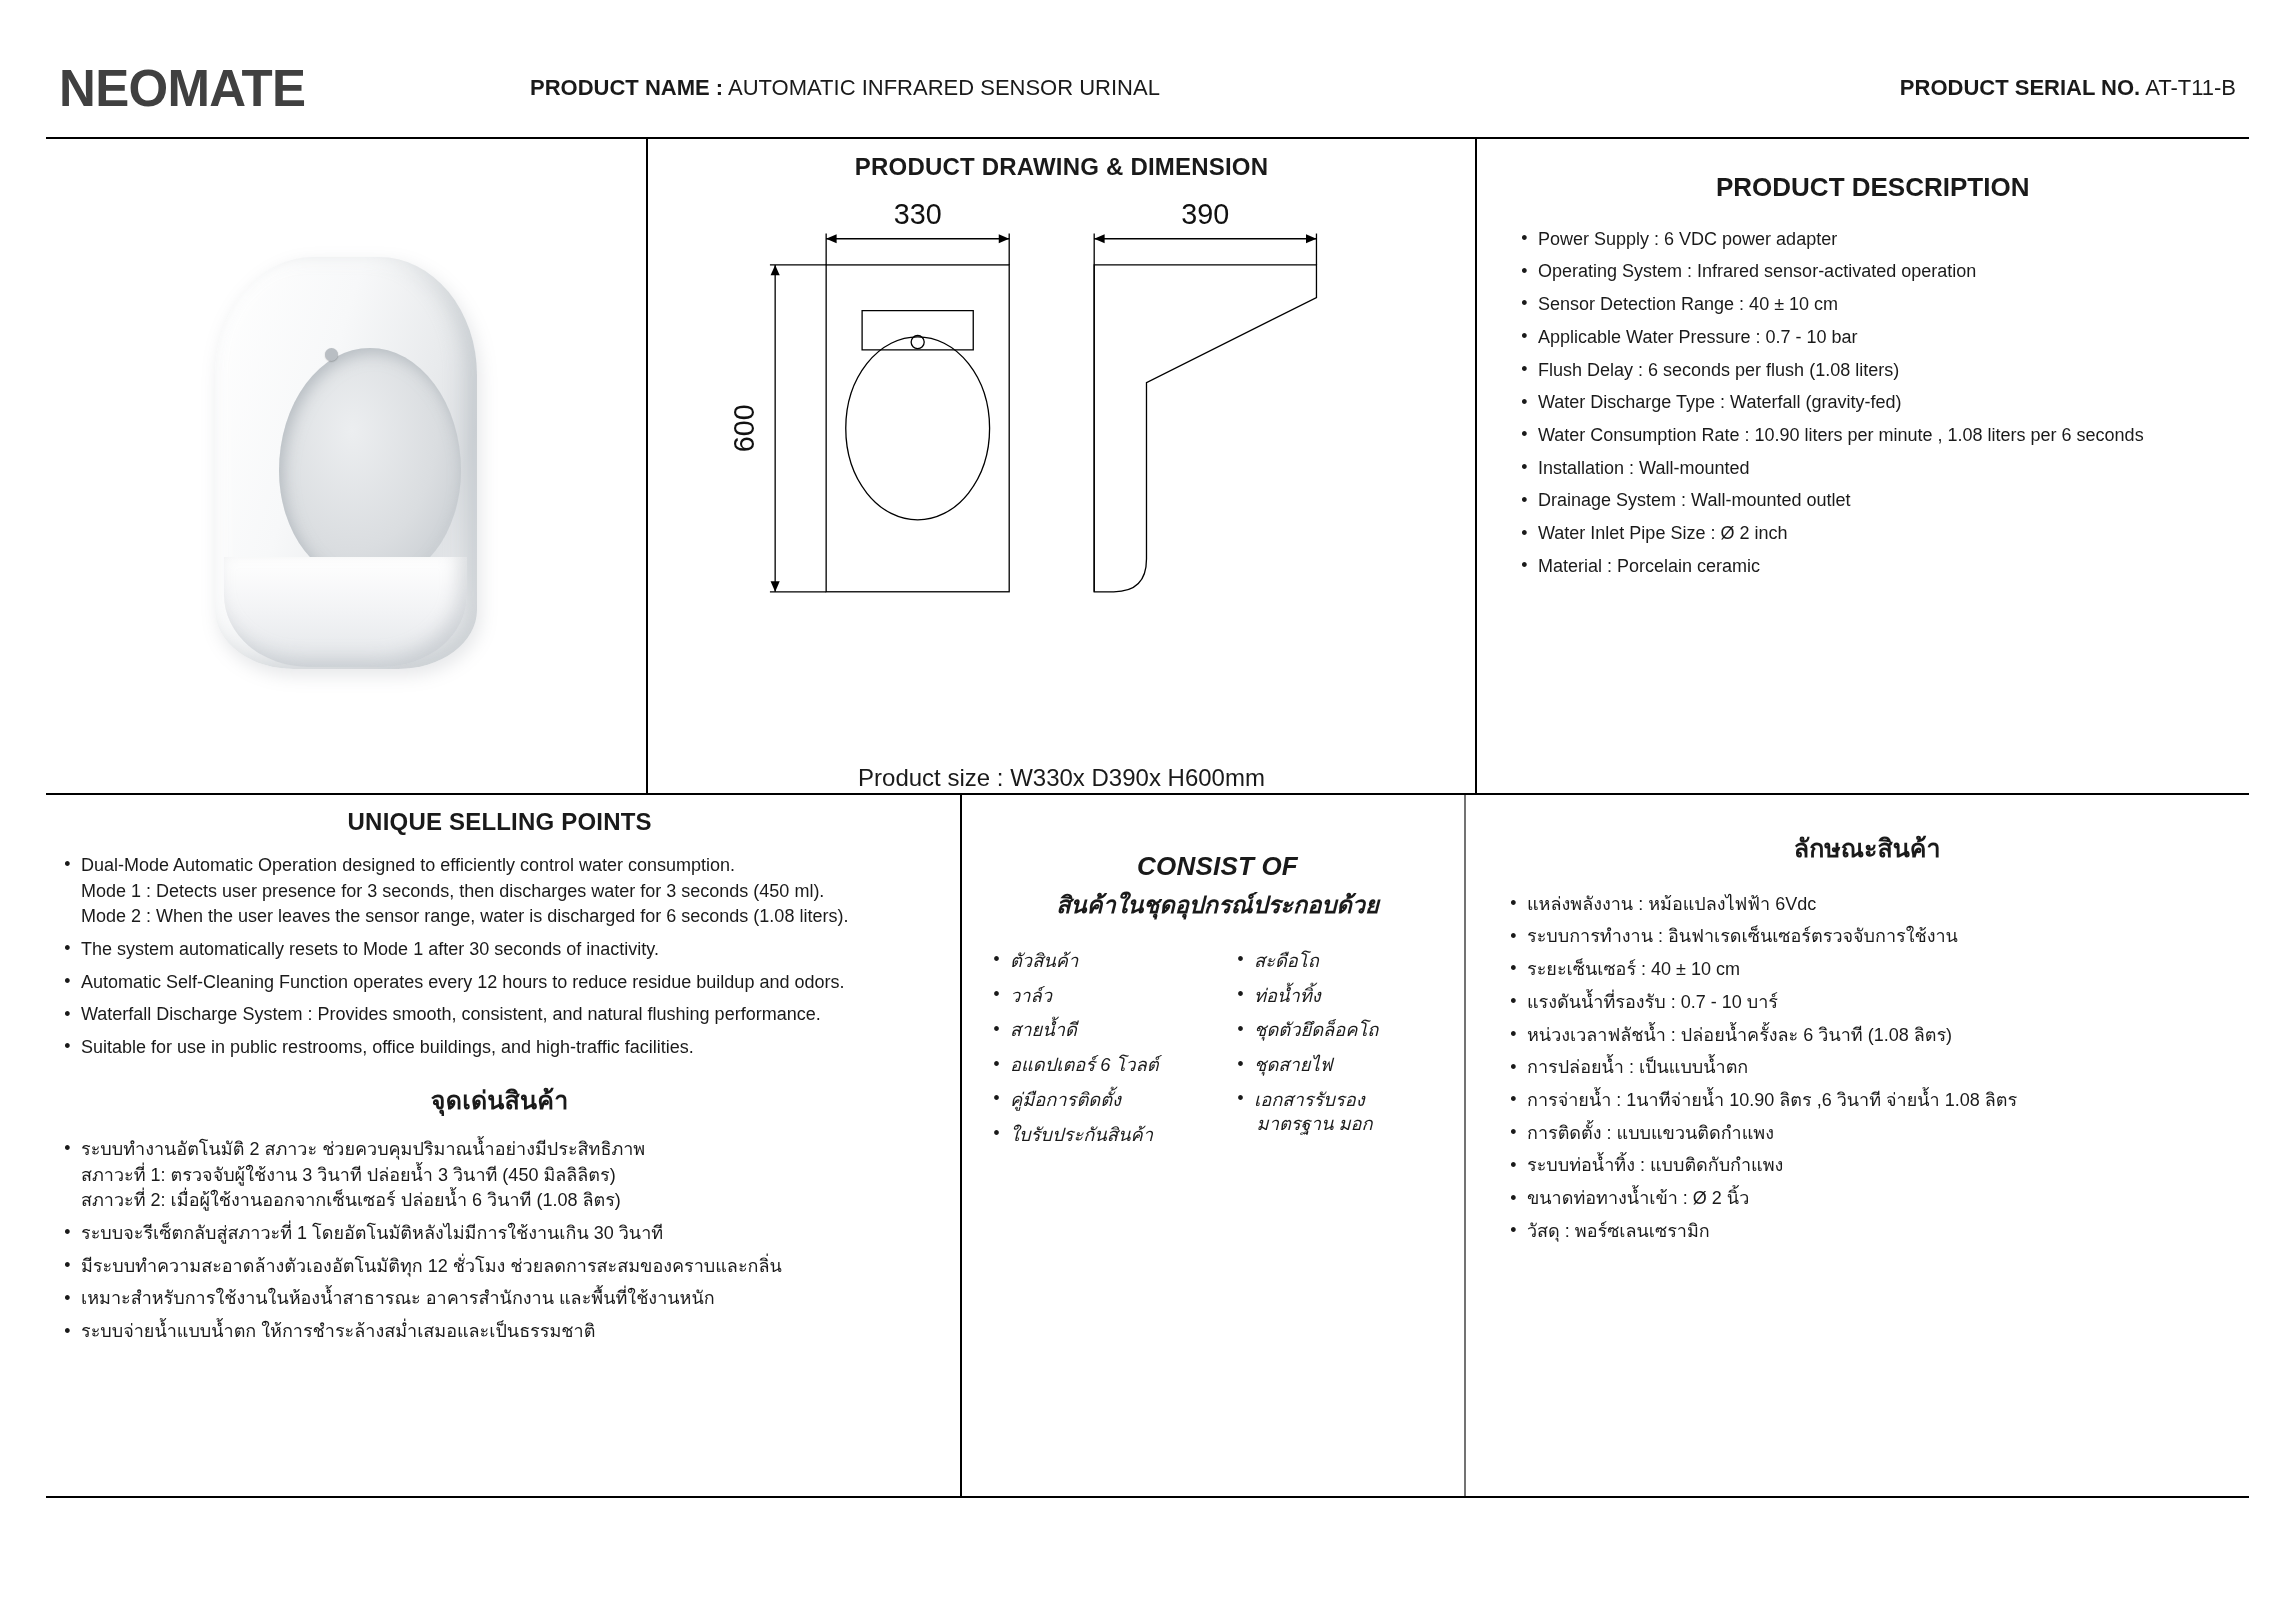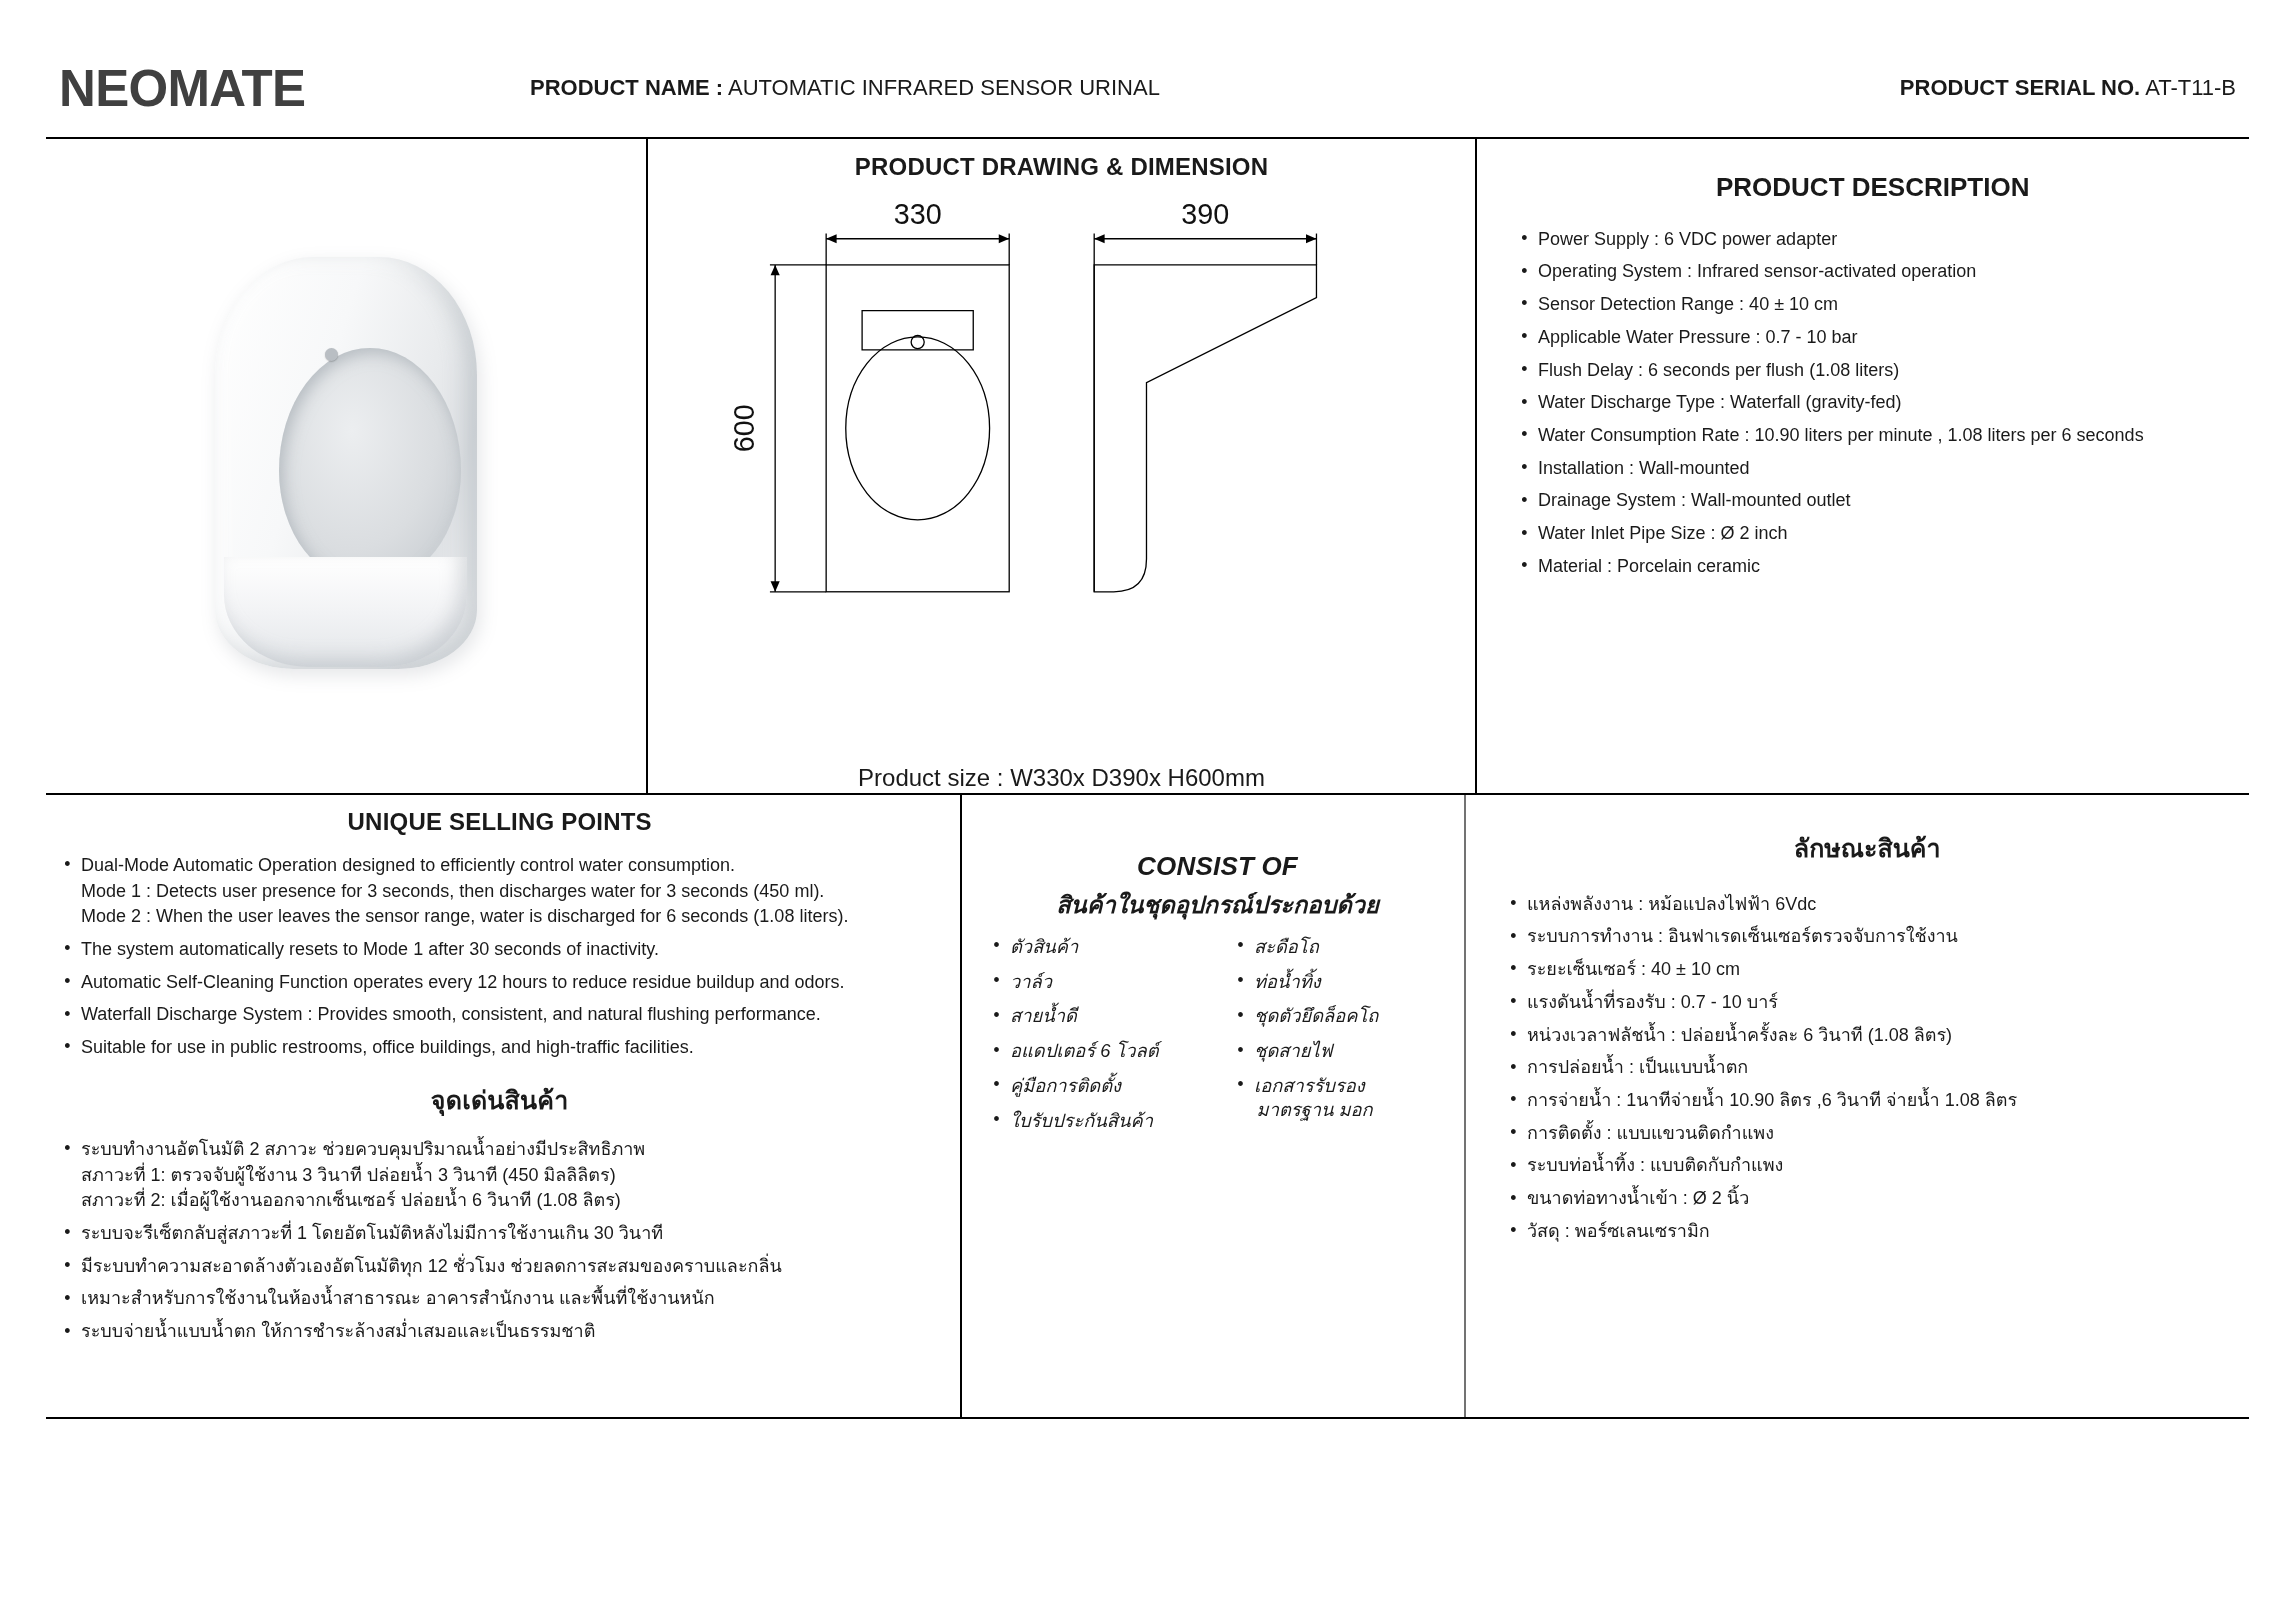--- a/index.html
+++ b/index.html
@@ -76,21 +76,21 @@
     border-right: 2px solid #000;
     padding: 14.4px 6.5px 6.5px 6.5px;
   }
   .col-desc {
     flex: 0 0 772px;
     padding: 33px 19.6px 6.5px 39px;
   }
 
   .row-bottom {
     display: flex;
-    height: 622px;
+    height: 701px;
   }
   .col-usp {
     flex: 0 0 916px;
     border-right: 2px solid #000;
     padding: 13px 19.6px 6.5px 13px;
   }
   .col-consist {
     flex: 0 0 504px;
     border-right: 2px solid #737373;
     padding: 56px 17px 6.5px 26px;
@@ -151,21 +151,21 @@
     padding-left: 0;
   }
   .desc-list > li { font-size: 18.3px; margin-bottom: 8.5px; }
   .usp-list > li { font-size: 17.7px; margin-bottom: 7.9px; }
   .thai-list > li { font-size: 18.3px; margin-bottom: 10.5px; }
   .thai-usp-list > li { font-size: 18.3px; margin-bottom: 9.8px; }
 
   
   .consist-cols {
     display: flex;
-    margin-top: 12px;
+    margin-top: 26px;
     gap: 29px;
   }
   .consist-cols ul {
     flex: 1 1 50%;
   }
   .consist-cols ul.bullets > li {
     font-size: 18.3px;
     margin-bottom: 11px;
     line-height: 1.3;
   }

